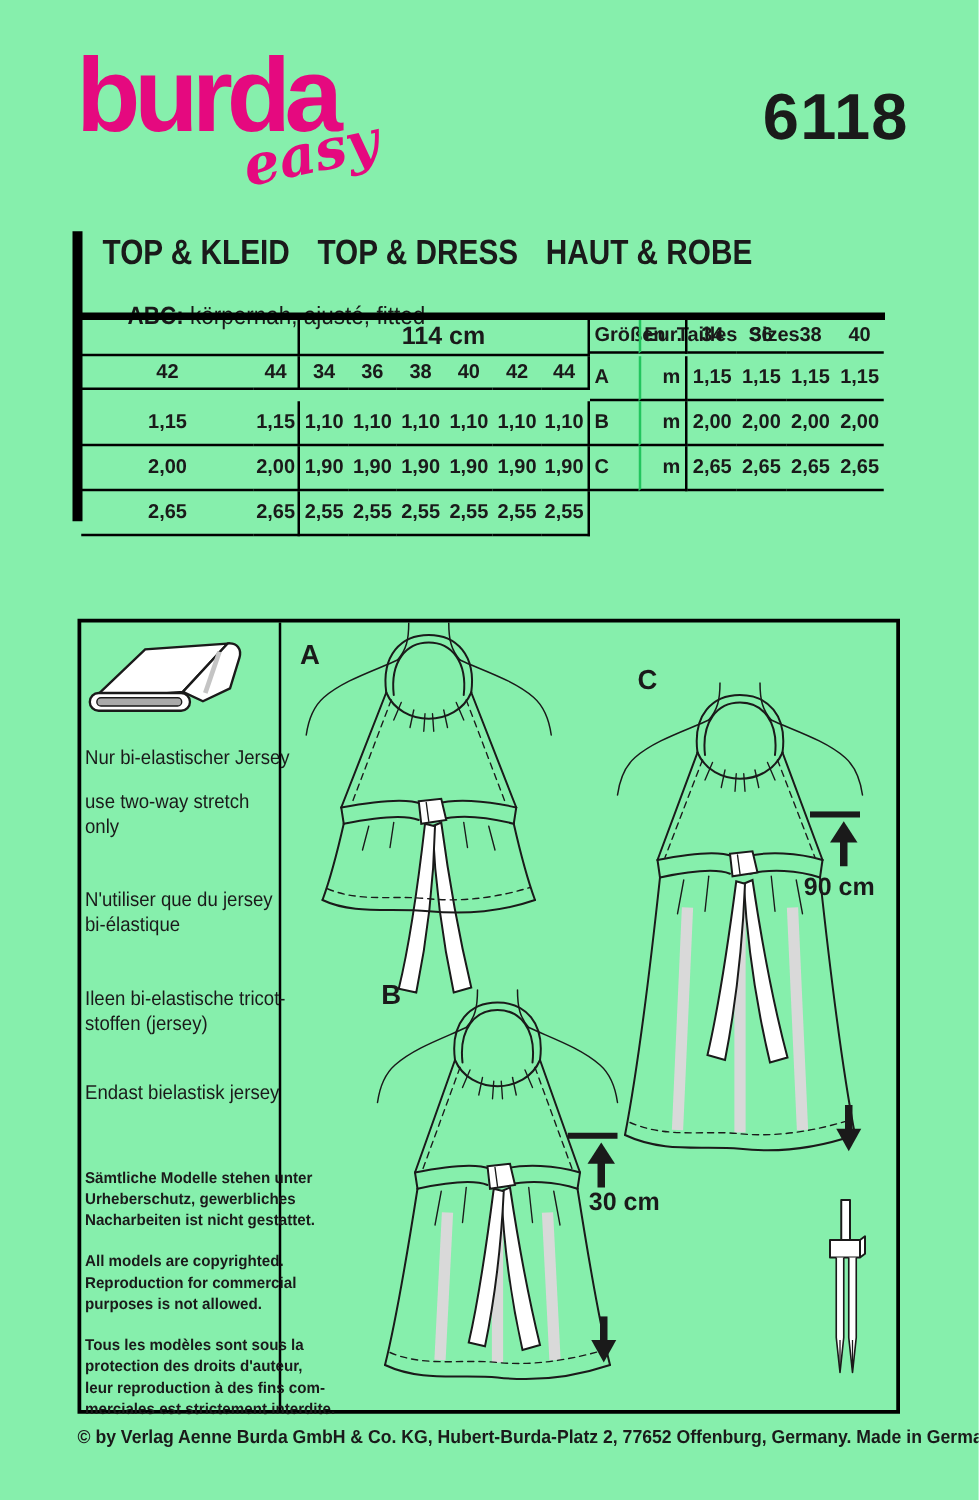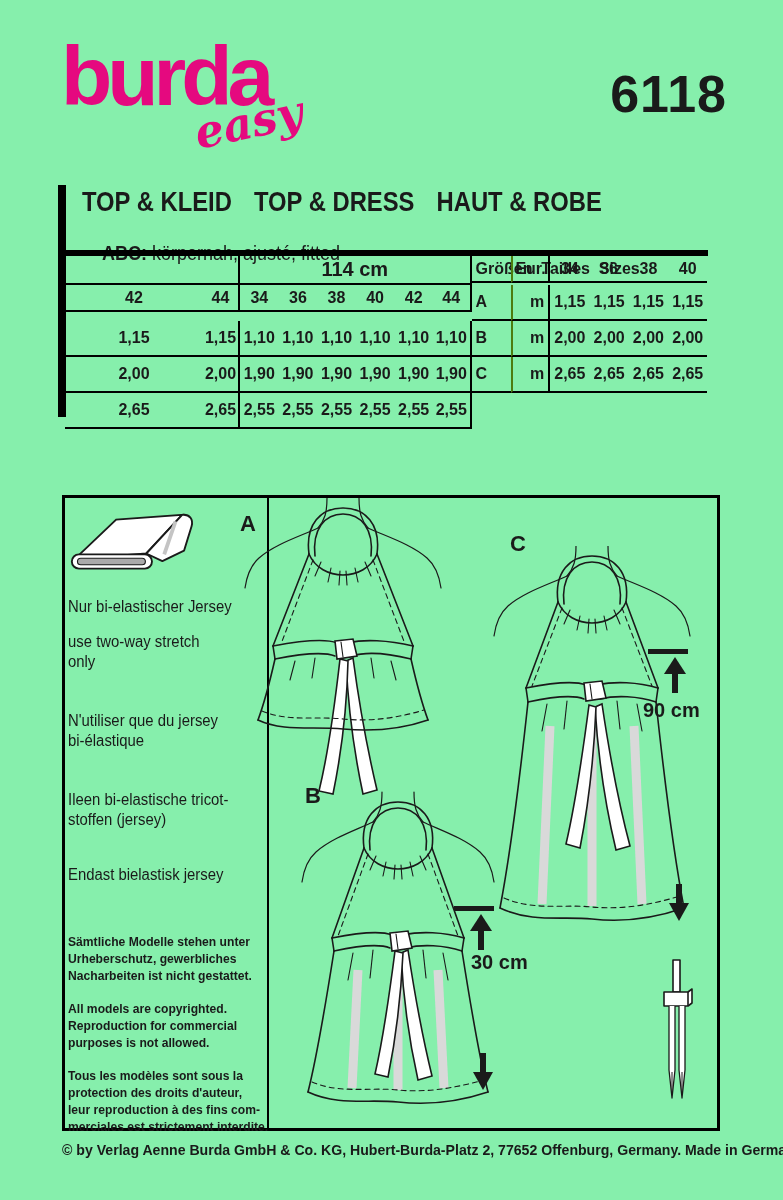--- a/index.html
+++ b/index.html
@@ -32,26 +32,26 @@
               font-weight:bold;box-sizing:border-box;}
   .r1{height:29px;font-size:20px;}
   .r2{height:27px;font-size:16px;}
   .rb{height:36px;font-size:16px;}
   .cl{justify-content:flex-start !important;padding-left:4px;white-space:pre;}
   .cr{justify-content:flex-end !important;padding-right:4px;}
   .sp2{grid-column:span 2;}
   .sp6{grid-column:span 6;}
   .bb{border-bottom:2px solid #000;}
   .br{border-right:2px solid #000;}
-  .bl{border-left:2px solid #4d7c0f;}
+  .bl{border-left:2px solid #22c55e;}
 
   
   .mainbox{position:absolute;left:62px;top:495px;width:658px;height:636px;
            border:3px solid #000;box-sizing:border-box;}
-  .sidebar{position:absolute;left:0;top:0;bottom:0;width:158px;border-right:2px solid #000;padding-left:44px;}
+  .sidebar{position:absolute;left:0;top:0;bottom:0;width:158px;border-right:2px solid #000;}
   .note{position:absolute;left:3px;font-size:16px;white-space:pre;line-height:1.25;
         transform:scaleX(0.93);transform-origin:0 0;}
   .smallprint{position:absolute;left:3px;top:436px;width:152px;}
   .smallprint p{margin:0 0 16px 0;font-size:12.5px;font-weight:bold;line-height:17px;
                 white-space:pre;transform:scaleX(0.97);transform-origin:0 0;}
   .fabric-icon{position:absolute;left:4px;top:8px;}
 
   .view-label{position:absolute;font-size:22px;font-weight:bold;}
   .len-label{position:absolute;font-size:20px;font-weight:bold;white-space:pre;text-align:right;}
   .absvg{position:absolute;}

